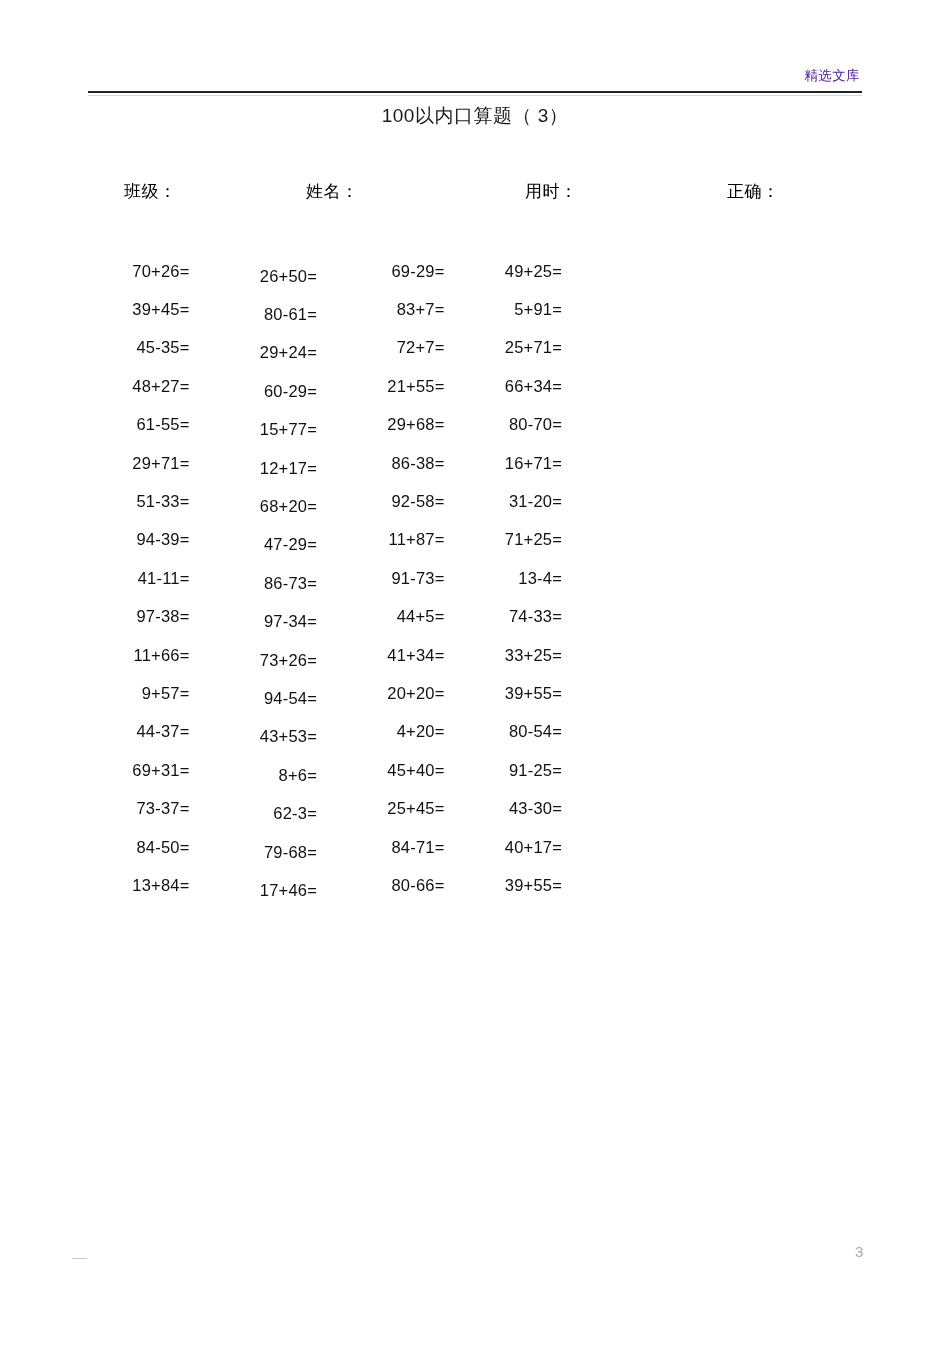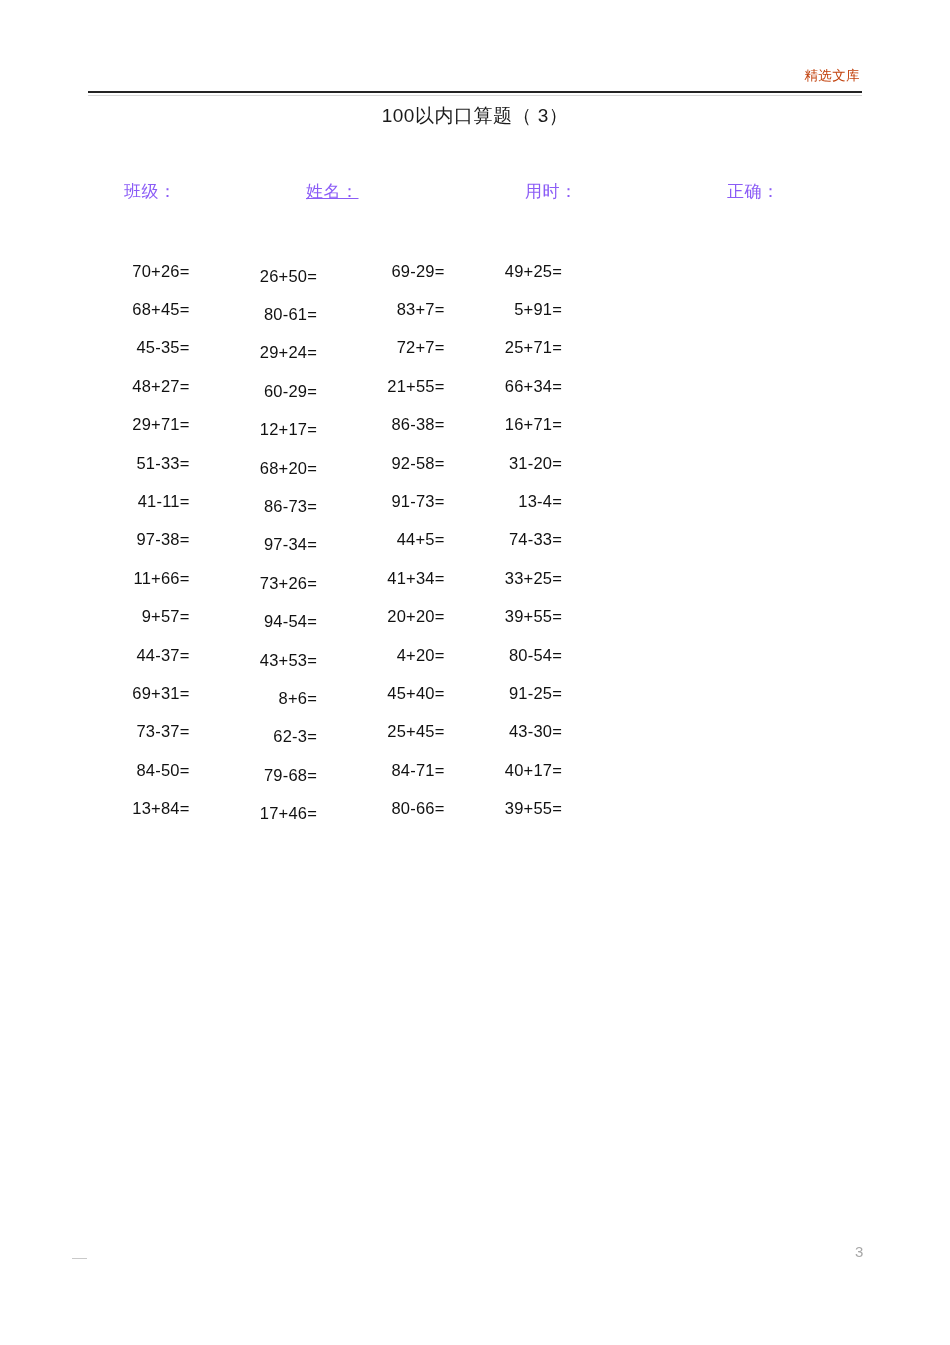--- a/index.html
+++ b/index.html
@@ -24,21 +24,21 @@
   .running-header {
     position: absolute;
     left: 88px;
     top: 62px;
     width: 774px;
     height: 30px;
     text-align: right;
   }
   .running-header-text {
     font-size: 13.5px;
-    color: #c2410c;
+    color: #4c1d95;
     letter-spacing: 0.4px;
     line-height: 28px;
     display: inline-block;
     padding-right: 2px;
   }
   .header-rule {
     position: absolute;
     left: 88px;
     top: 91px;
     width: 774px;
@@ -71,26 +71,26 @@
   .info-row {
     position: absolute;
     left: 0;
     top: 180px;
     width: 950px;
     height: 28px;
   }
   .info-field {
     position: absolute;
     font-size: 17px;
-    color: #8b5cf6;
+    color: #000000;
     letter-spacing: 0.5px;
     white-space: pre;
   }
   .info-field.f0 { left: 124px; }
-  .info-field.f1 { left: 306px; text-decoration: underline; }
+  .info-field.f1 { left: 306px; }
   .info-field.f2 { left: 525px; }
   .info-field.f3 { left: 727px; }
 
   
   .problems {
     position: absolute;
     left: 90px;
     top: 252px;
     width: 490px;
   }
@@ -154,50 +154,62 @@
   </div>
 
   <div class="problems" id="problems-grid">
       <div class="problem-row">
         <div class="problem-cell c0">70+26=</div>
         <div class="problem-cell c1">26+50=</div>
         <div class="problem-cell c2">69-29=</div>
         <div class="problem-cell c3">49+25=</div>
       </div>
       <div class="problem-row">
-        <div class="problem-cell c0">68+45=</div>
+        <div class="problem-cell c0">39+45=</div>
         <div class="problem-cell c1">80-61=</div>
         <div class="problem-cell c2">83+7=</div>
         <div class="problem-cell c3">5+91=</div>
       </div>
       <div class="problem-row">
         <div class="problem-cell c0">45-35=</div>
         <div class="problem-cell c1">29+24=</div>
         <div class="problem-cell c2">72+7=</div>
         <div class="problem-cell c3">25+71=</div>
       </div>
       <div class="problem-row">
         <div class="problem-cell c0">48+27=</div>
         <div class="problem-cell c1">60-29=</div>
         <div class="problem-cell c2">21+55=</div>
         <div class="problem-cell c3">66+34=</div>
       </div>
       <div class="problem-row">
+        <div class="problem-cell c0">61-55=</div>
+        <div class="problem-cell c1">15+77=</div>
+        <div class="problem-cell c2">29+68=</div>
+        <div class="problem-cell c3">80-70=</div>
+      </div>
+      <div class="problem-row">
         <div class="problem-cell c0">29+71=</div>
         <div class="problem-cell c1">12+17=</div>
         <div class="problem-cell c2">86-38=</div>
         <div class="problem-cell c3">16+71=</div>
       </div>
       <div class="problem-row">
         <div class="problem-cell c0">51-33=</div>
         <div class="problem-cell c1">68+20=</div>
         <div class="problem-cell c2">92-58=</div>
         <div class="problem-cell c3">31-20=</div>
       </div>
       <div class="problem-row">
+        <div class="problem-cell c0">94-39=</div>
+        <div class="problem-cell c1">47-29=</div>
+        <div class="problem-cell c2">11+87=</div>
+        <div class="problem-cell c3">71+25=</div>
+      </div>
+      <div class="problem-row">
         <div class="problem-cell c0">41-11=</div>
         <div class="problem-cell c1">86-73=</div>
         <div class="problem-cell c2">91-73=</div>
         <div class="problem-cell c3">13-4=</div>
       </div>
       <div class="problem-row">
         <div class="problem-cell c0">97-38=</div>
         <div class="problem-cell c1">97-34=</div>
         <div class="problem-cell c2">44+5=</div>
         <div class="problem-cell c3">74-33=</div>

